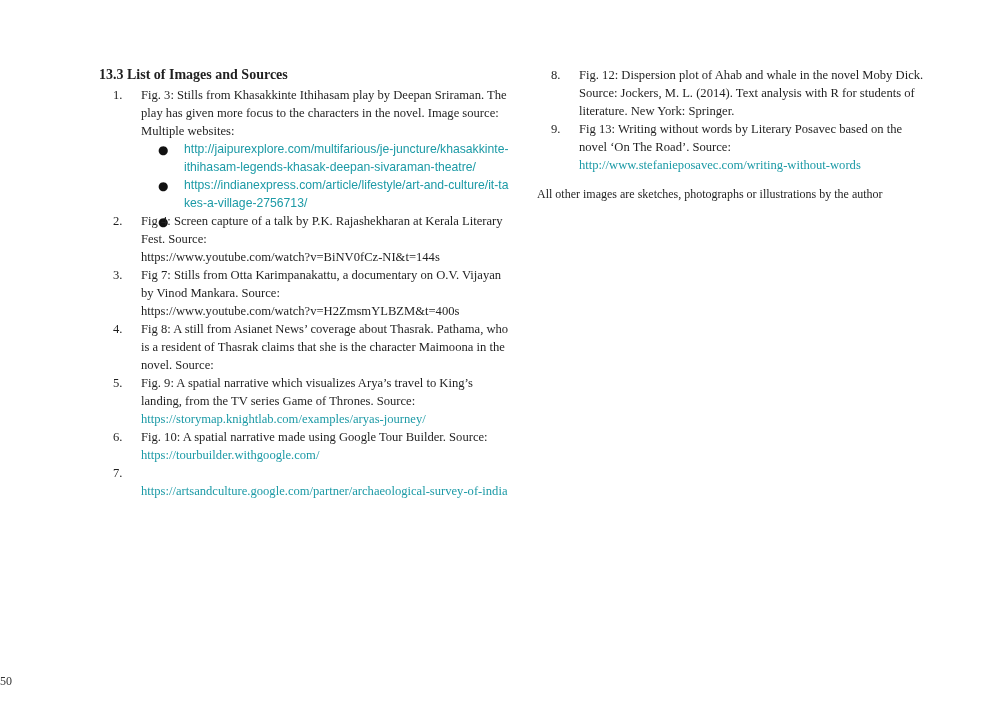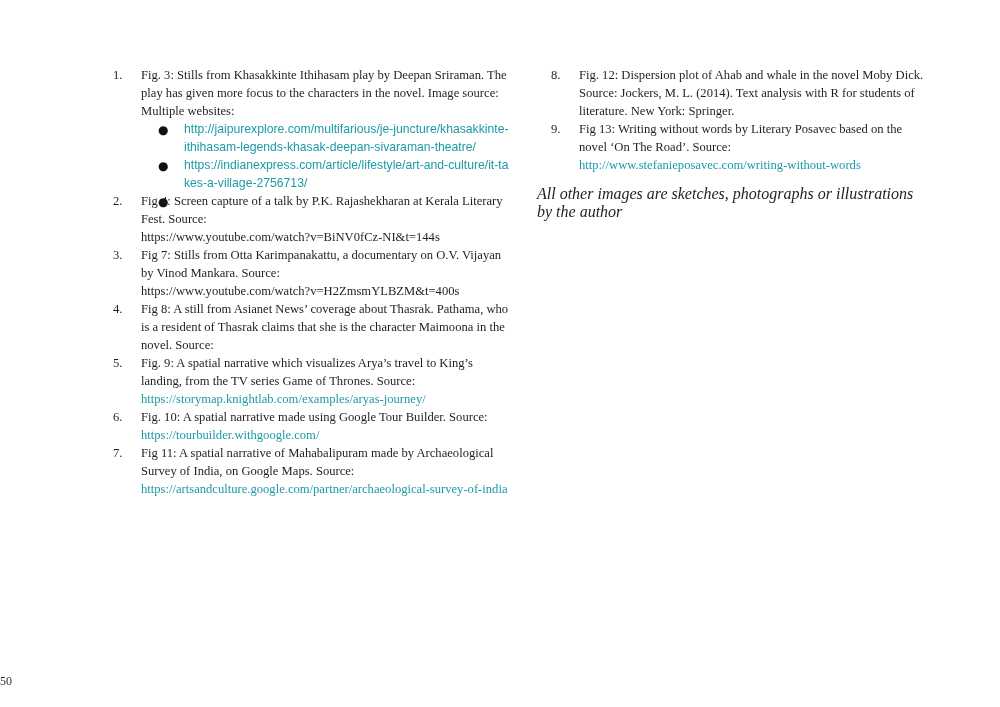--- a/index.html
+++ b/index.html
@@ -13,28 +13,29 @@
     .item .num { position: absolute; left: 14px; top: 0; }
     .col-right .item .num { left: 14px; }
     a.link, .link { color: #1c9aa6; }
     .bullets { margin: 0; padding: 0; list-style: none; }
     .bullets li { position: relative; padding-left: 43px;
                   font-family: "Liberation Sans", "DejaVu Sans", sans-serif;
                   font-size: 12.2px; line-height: 18px; word-break: break-all; }
     .bullets li .dot { position: absolute; left: 17px; top: 1px; color: #111;
                        font-family: "DejaVu Sans", sans-serif; font-size: 12px; }
     .plain { word-break: break-all; }
-    .note { font-style: italic; font-size: 16px; line-height: 18px; margin-top: 11px; }
+    .note { font-size: 12px; line-height: 18px; margin-top: 11px; }
     .page-num { position: absolute; left: 0; width: 1000px; top: 674px; text-align: left;
                 font-size: 12px; color: #333; }
   </style>
 </head>
 <body>
 
 <div class="col col-left">
+  <div class="heading">13.3 List of Images and Sources</div>
 
   <div class="item">
     <span class="num">1.</span>
     <span>Fig. 3: Stills from Khasakkinte Ithihasam play by Deepan Sriraman. The play has given more focus to the characters in the novel. Image source: Multiple websites:</span>
     <ul class="bullets">
       <li>
         <span class="dot">●</span>
         <a class="link">http://jaipurexplore.com/multifarious/je-juncture/khasakkinte-ithihasam-legends-khasak-deepan-sivaraman-theatre/</a>
       </li>
       <li>
@@ -71,21 +72,21 @@
   </div>
 
   <div class="item">
     <span class="num">6.</span>
     <span>Fig. 10: A spatial narrative made using Google Tour Builder. Source:</span>
     <a class="link">https://tourbuilder.withgoogle.com/</a>
   </div>
 
   <div class="item">
     <span class="num">7.</span>
-    <span>Fig 11: A spatial narrative of Mahabalipuram made by Archaeological Survey of India, on Google Maps. Source:</span><br>
+    <br>
     <a class="link plain">https://artsandculture.google.com/partner/archaeological-survey-of-india</a>
   </div>
 </div>
 
 <div class="col col-right">
   <div class="item">
     <span class="num">8.</span>
     <span>Fig. 12: Dispersion plot of Ahab and whale in the novel Moby Dick. Source: Jockers, M. L. (2014). Text analysis with R for students of literature. New York: Springer.</span>
   </div>
 

